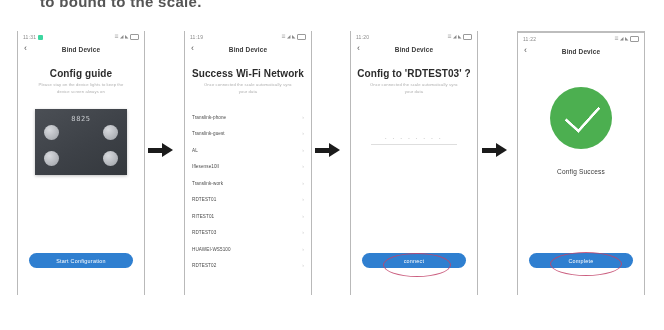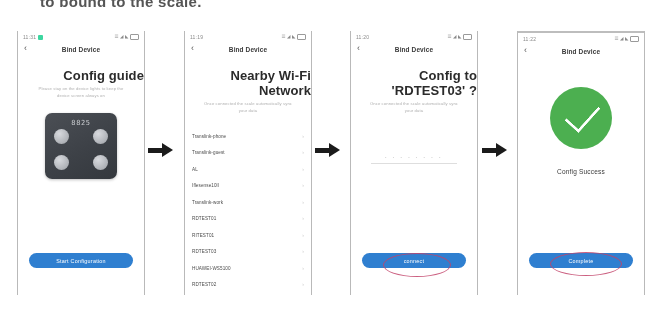--- a/index.html
+++ b/index.html
@@ -108,22 +108,22 @@
   }
   .nav-title {
     font-size: 6.5px;
     color: #3a3a3a;
     font-weight: 600;
     letter-spacing: 0.1px;
   }
 
   
   .screen-title {
-    text-align: right;
-    font-size: 13px;
+    text-align: center;
+    font-size: 10px;
     font-weight: 700;
     color: #2b2b2b;
     margin-top: 11px;
     letter-spacing: 0.1px;
   }
   .screen-sub {
     text-align: center;
     font-size: 4.2px;
     color: #b0b0b0;
     line-height: 1.55;
@@ -132,24 +132,24 @@
     letter-spacing: 0.1px;
   }
 
   
   .scale-wrap {
     display: flex;
     justify-content: center;
     margin-top: 14px;
   }
   .scale {
-    width: 72px;
+    width: 92px;
     height: 66px;
     background: linear-gradient(150deg, #4b4f55 0%, #3d4147 55%, #34383d 100%);
-    border-radius: 7px;
+    border-radius: 0;
     position: relative;
     box-shadow: 0 1px 3px rgba(0,0,0,0.25);
   }
   .scale-display {
     position: absolute;
     left: 50%;
     top: 6px;
     transform: translateX(-50%);
     font-family: "DejaVu Sans Mono", monospace;
     font-size: 7px;
@@ -351,21 +351,21 @@
       <span class="sb-ico">☰</span>
       <span class="sb-ico">◢</span>
       <span class="sb-ico">◣</span>
       <span class="sb-batt"></span>
     </div>
   </div>
   <div class="navbar">
     <span class="nav-back">‹</span>
     <span class="nav-title">Bind Device</span>
   </div>
-  <div class="screen-title">Nearby Wi-Fi Network</div>
+  <div class="screen-title">Success Wi-Fi Network</div>
   <div class="screen-sub">Once connected the scale automatically sync your data</div>
   <div class="wifi-list">
     <div class="wifi-row">
       <span class="wifi-name">Translink-phone</span>
       <span class="wifi-chevron">›</span>
     </div>
     <div class="wifi-row">
       <span class="wifi-name">Translink-guest</span>
       <span class="wifi-chevron">›</span>
     </div>

